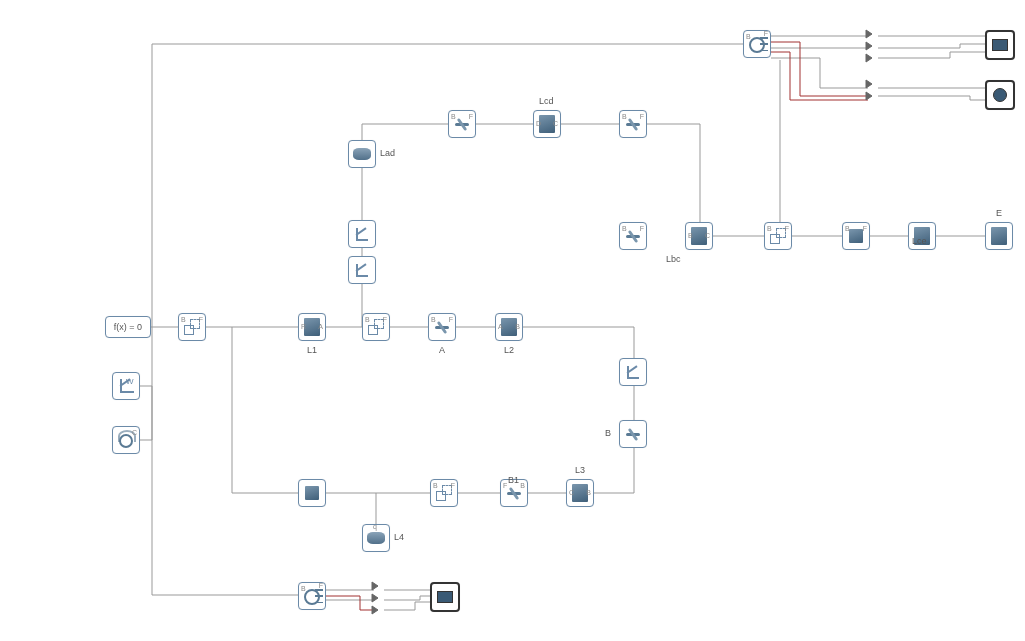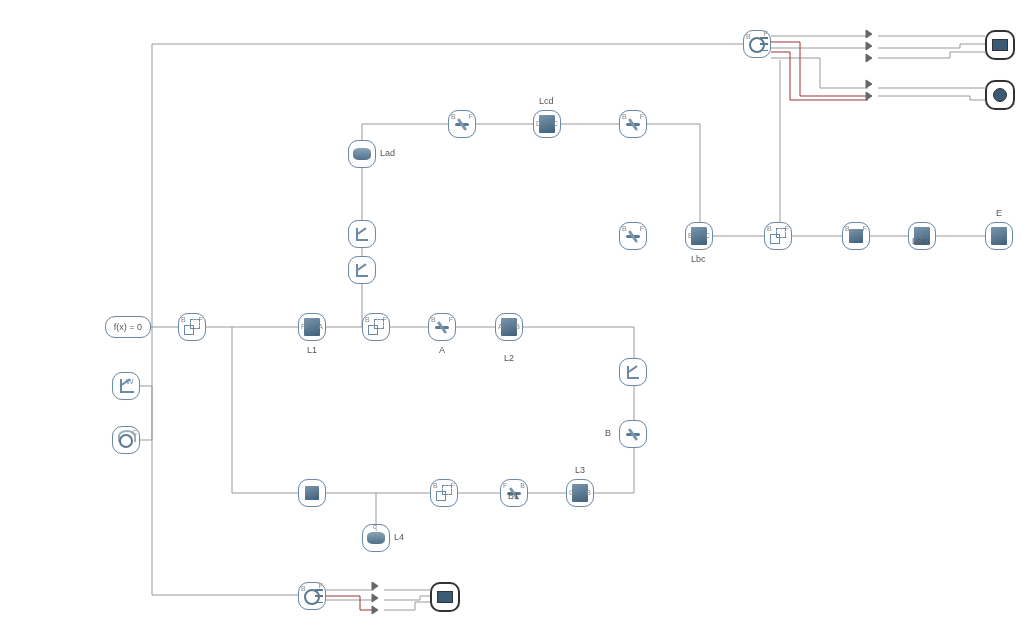--- a/index.html
+++ b/index.html
@@ -17,21 +17,21 @@
   .canvas {
     position: absolute;
     inset: 0;
   }
   .block {
     position: absolute;
     width: 28px;
     height: 28px;
     background: #ffffff;
     border: 1px solid #6b8aa8;
-    border-radius: 10px;
+    border-radius: 4px;
     display: flex;
     align-items: center;
     justify-content: center;
     box-shadow: 0 0 1px rgba(0,0,0,0.1);
   }
   .block.wide { width: 46px; height: 22px; }
   .block.scope {
     width: 30px; height: 30px;
     border: 2px solid #333;
     background: #fff;
@@ -259,21 +259,21 @@
   <span class="port-label" style="left:2px;top:2px">B</span>
   <span class="port-label" style="right:2px;top:2px">F</span>
 </div>
 <span class="blk-label" style="left:439px;top:345px">A</span>
 
 <div class="block" style="left:495px;top:313px">
   <div class="icon-solid"></div>
   <span class="port-label" style="left:2px;top:9px">A</span>
   <span class="port-label" style="right:2px;top:9px">B</span>
 </div>
-<span class="blk-label" style="left:504px;top:353px">L2</span>
+<span class="blk-label" style="left:504px;top:345px">L2</span>
 
 <div class="block" style="left:348px;top:220px">
   <div class="icon-frame">
         <span class="diag"></span>
       </div>
 </div>
 <div class="block" style="left:348px;top:256px">
   <div class="icon-frame">
         <span class="diag"></span>
       </div>
@@ -304,21 +304,21 @@
 <div class="block" style="left:619px;top:222px">
   <div class="icon-joint"></div>
   <span class="port-label" style="left:2px;top:2px">B</span>
   <span class="port-label" style="right:2px;top:2px">F</span>
 </div>
 <div class="block" style="left:685px;top:222px">
   <div class="icon-solid"></div>
   <span class="port-label" style="left:2px;top:9px">B</span>
   <span class="port-label" style="right:2px;top:9px">C</span>
 </div>
-<span class="blk-label" style="left:691px;top:254px">Lbc</span>
+<span class="blk-label" style="left:666px;top:254px">Lbc</span>
 <div class="block" style="left:764px;top:222px">
   <div class="icon-transform"></div>
   <span class="port-label" style="left:2px;top:2px">B</span>
   <span class="port-label" style="right:2px;top:2px">F</span>
 </div>
 <div class="block" style="left:842px;top:222px">
   <div class="icon-solid short"></div>
   <span class="port-label" style="left:2px;top:2px">B</span>
   <span class="port-label" style="right:2px;top:2px">F</span>
 </div>
@@ -364,21 +364,21 @@
   <span class="port-label" style="left:2px;top:9px">C</span>
   <span class="port-label" style="right:2px;top:9px">B</span>
 </div>
 <span class="blk-label" style="left:575px;top:465px">L3</span>
 
 <div class="block" style="left:500px;top:479px">
   <div class="icon-joint"></div>
   <span class="port-label" style="left:2px;top:2px">F</span>
   <span class="port-label" style="right:2px;top:2px">B</span>
 </div>
-<span class="blk-label" style="left:508px;top:491px">B1</span>
+<span class="blk-label" style="left:508px;top:475px">B1</span>
 
 <div class="block" style="left:430px;top:479px">
   <div class="icon-transform"></div>
   <span class="port-label" style="left:2px;top:2px">B</span>
   <span class="port-label" style="right:2px;top:2px">F</span>
 </div>
 
 <div class="block" style="left:362px;top:524px">
   <div class="icon-cyl"></div>
   <span class="port-label" style="left:10px;top:-2px">q</span>

